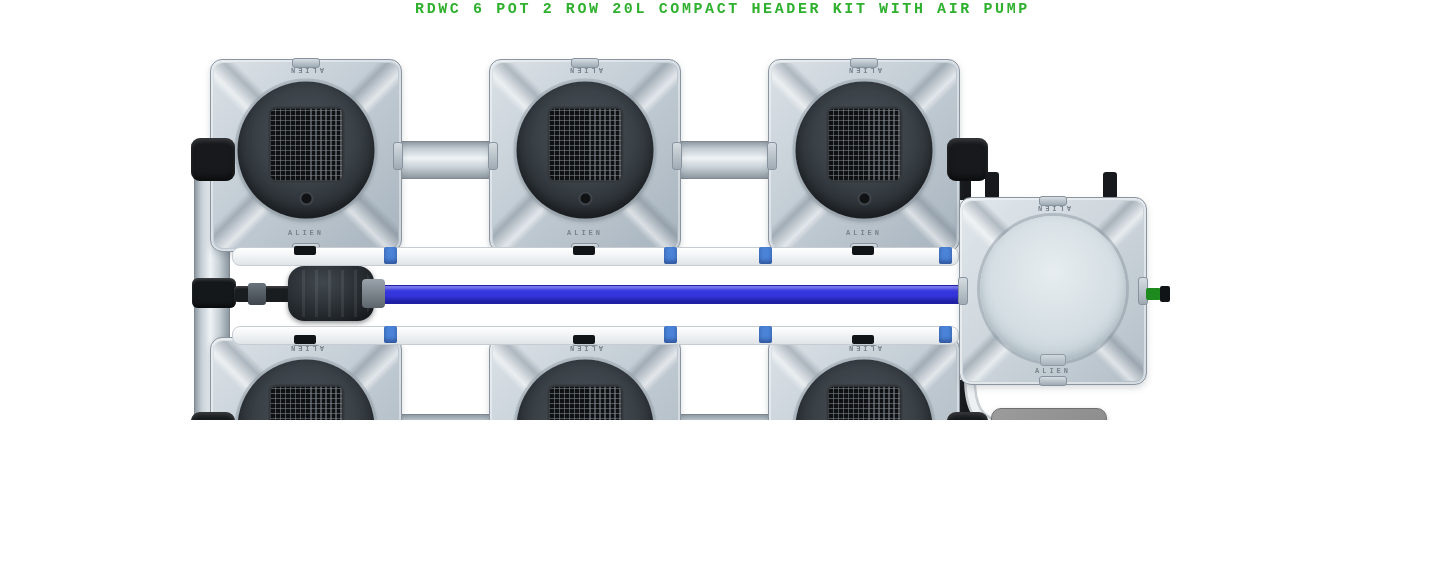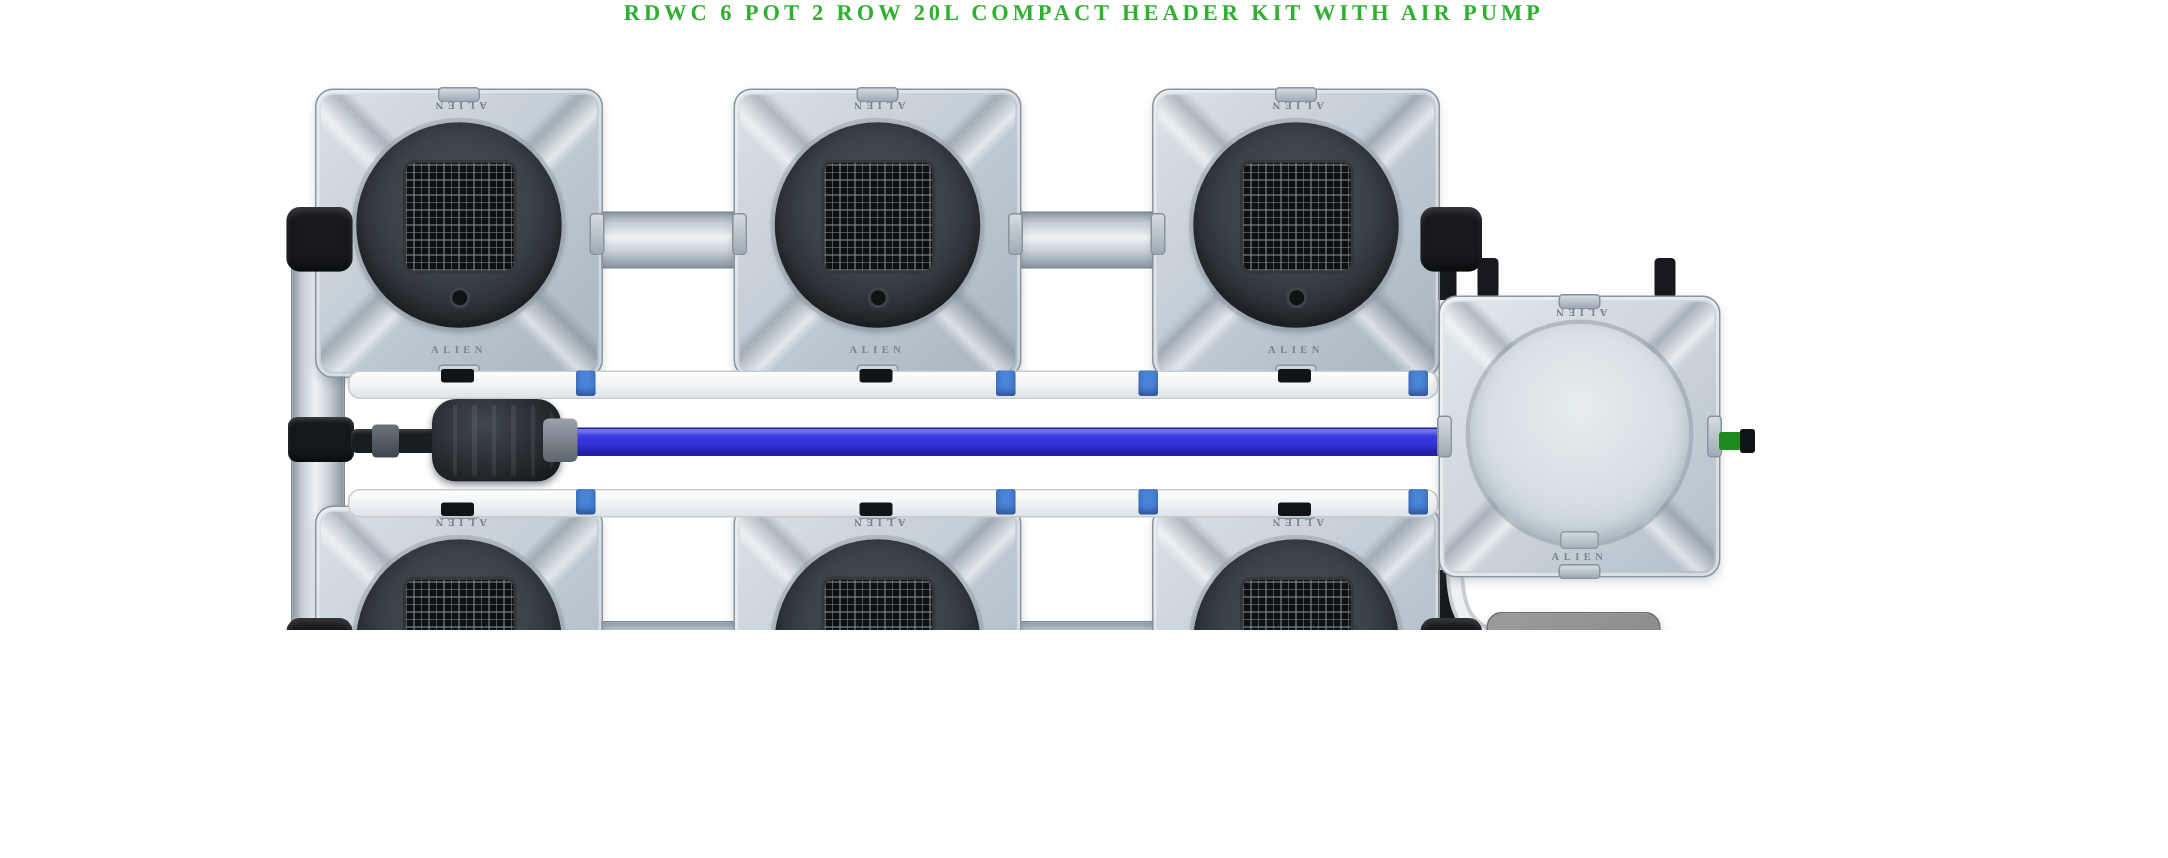--- a/index.html
+++ b/index.html
@@ -1,17 +1,17 @@
 <!DOCTYPE html>
 <html><head>
 <meta charset="utf-8">
 <style>
   html,body{margin:0;padding:0;background:#ffffff;}
   .canvas{position:relative;width:1445px;height:420px;background:#ffffff;overflow:hidden;
-          font-family:Liberation Serif, serif;}
+          font-family:Liberation Mono, monospace;}
   .title{position:absolute;top:1px;left:0;width:100%;text-align:center;
          font-weight:bold;font-size:15px;letter-spacing:2.6px;}
 
   
   .pot{position:absolute;width:190px;height:191px;border-radius:12px;border:1px solid #8b959f;
        background:linear-gradient(135deg,#dbe2e7 0%,#c3cdd5 45%,#a8b4be 100%);
        box-shadow:inset 0 0 0 2px rgba(255,255,255,.40), 0 3px 6px rgba(70,80,90,.22);z-index:5;}
   .ridges{position:absolute;inset:3px;border-radius:9px;
        background:
         linear-gradient(45deg,transparent 44%,rgba(255,255,255,.55) 47%,rgba(110,122,134,.38) 53%,transparent 56%),

